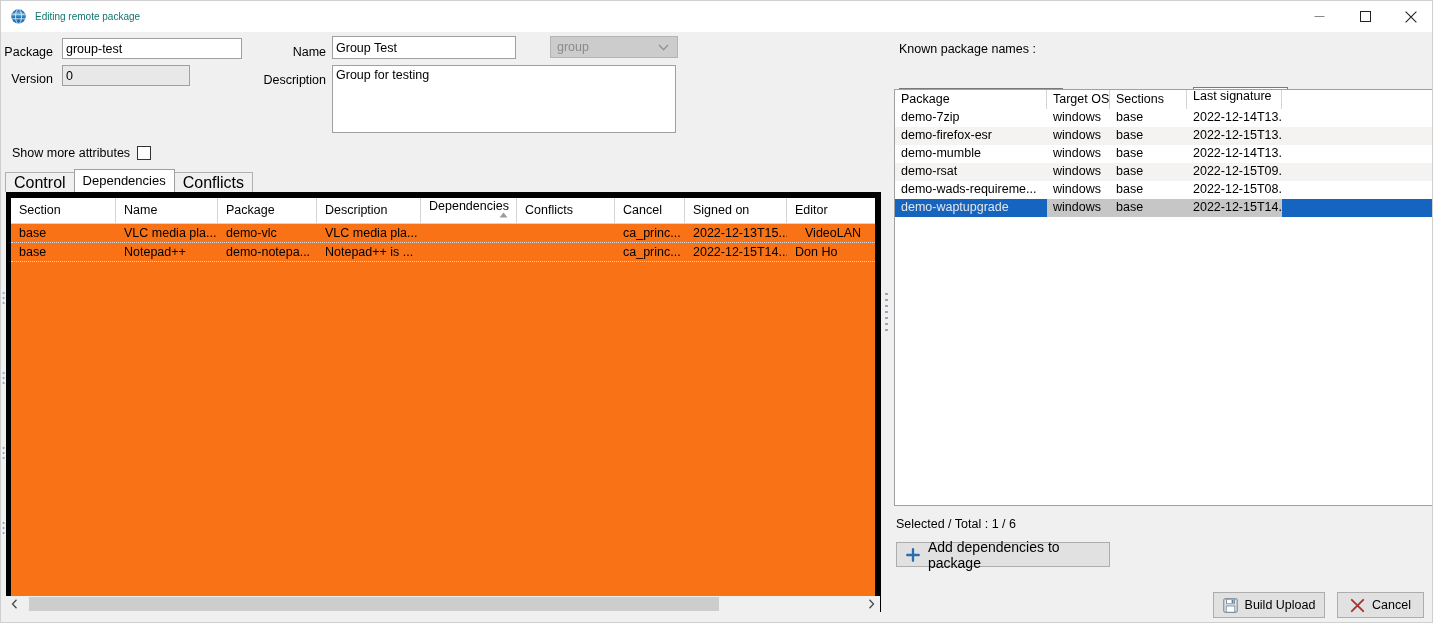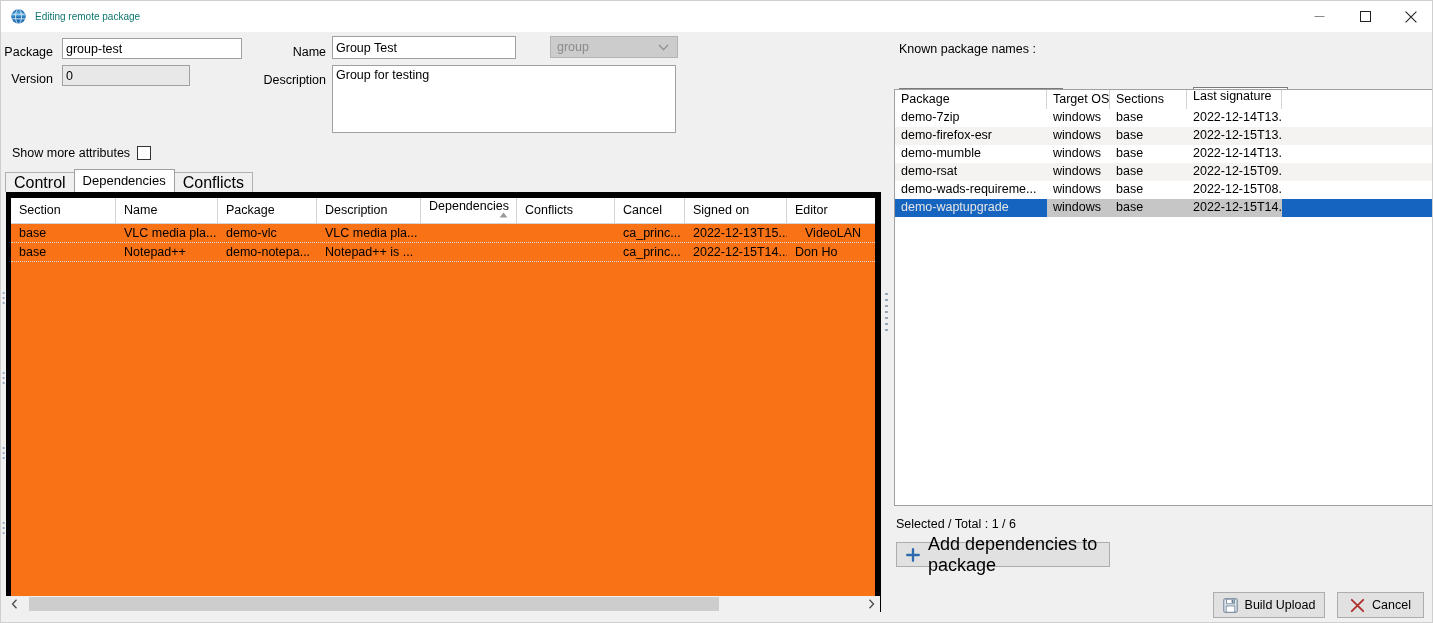--- a/index.html
+++ b/index.html
@@ -173,21 +173,21 @@
     font-size: 12.5px; padding-left: 6px; padding-top: 1px;
     white-space: nowrap; overflow: hidden;
   }
   .prow.sel .pc.c0 { background: #1565c0; color: #e5e5e5; }
   .prow.sel .pc.rest { background: #c6c6c6; color: #000; }
 
   .sel-total { position: absolute; left: 5px; top: 485px; font-size: 12.5px; }
   .addbtn {
     position: absolute; left: 5px; top: 510px; width: 214px; height: 25px;
     border: 1px solid #adadad; background: #e1e1e1;
-    display: flex; align-items: center; font-size: 18px;
+    display: flex; align-items: center; font-size: 14px;
   }
   .addbtn .plus { margin: 0 8px 0 9px; display:flex; }
 
   .btn {
     position: absolute; height: 26px;
     border: 1px solid #adadad; background: #e1e1e1;
     display: flex; align-items: center; justify-content: center;
     font-size: 12.5px; gap: 7px;
   }
   .btn .bi { display: flex; }

